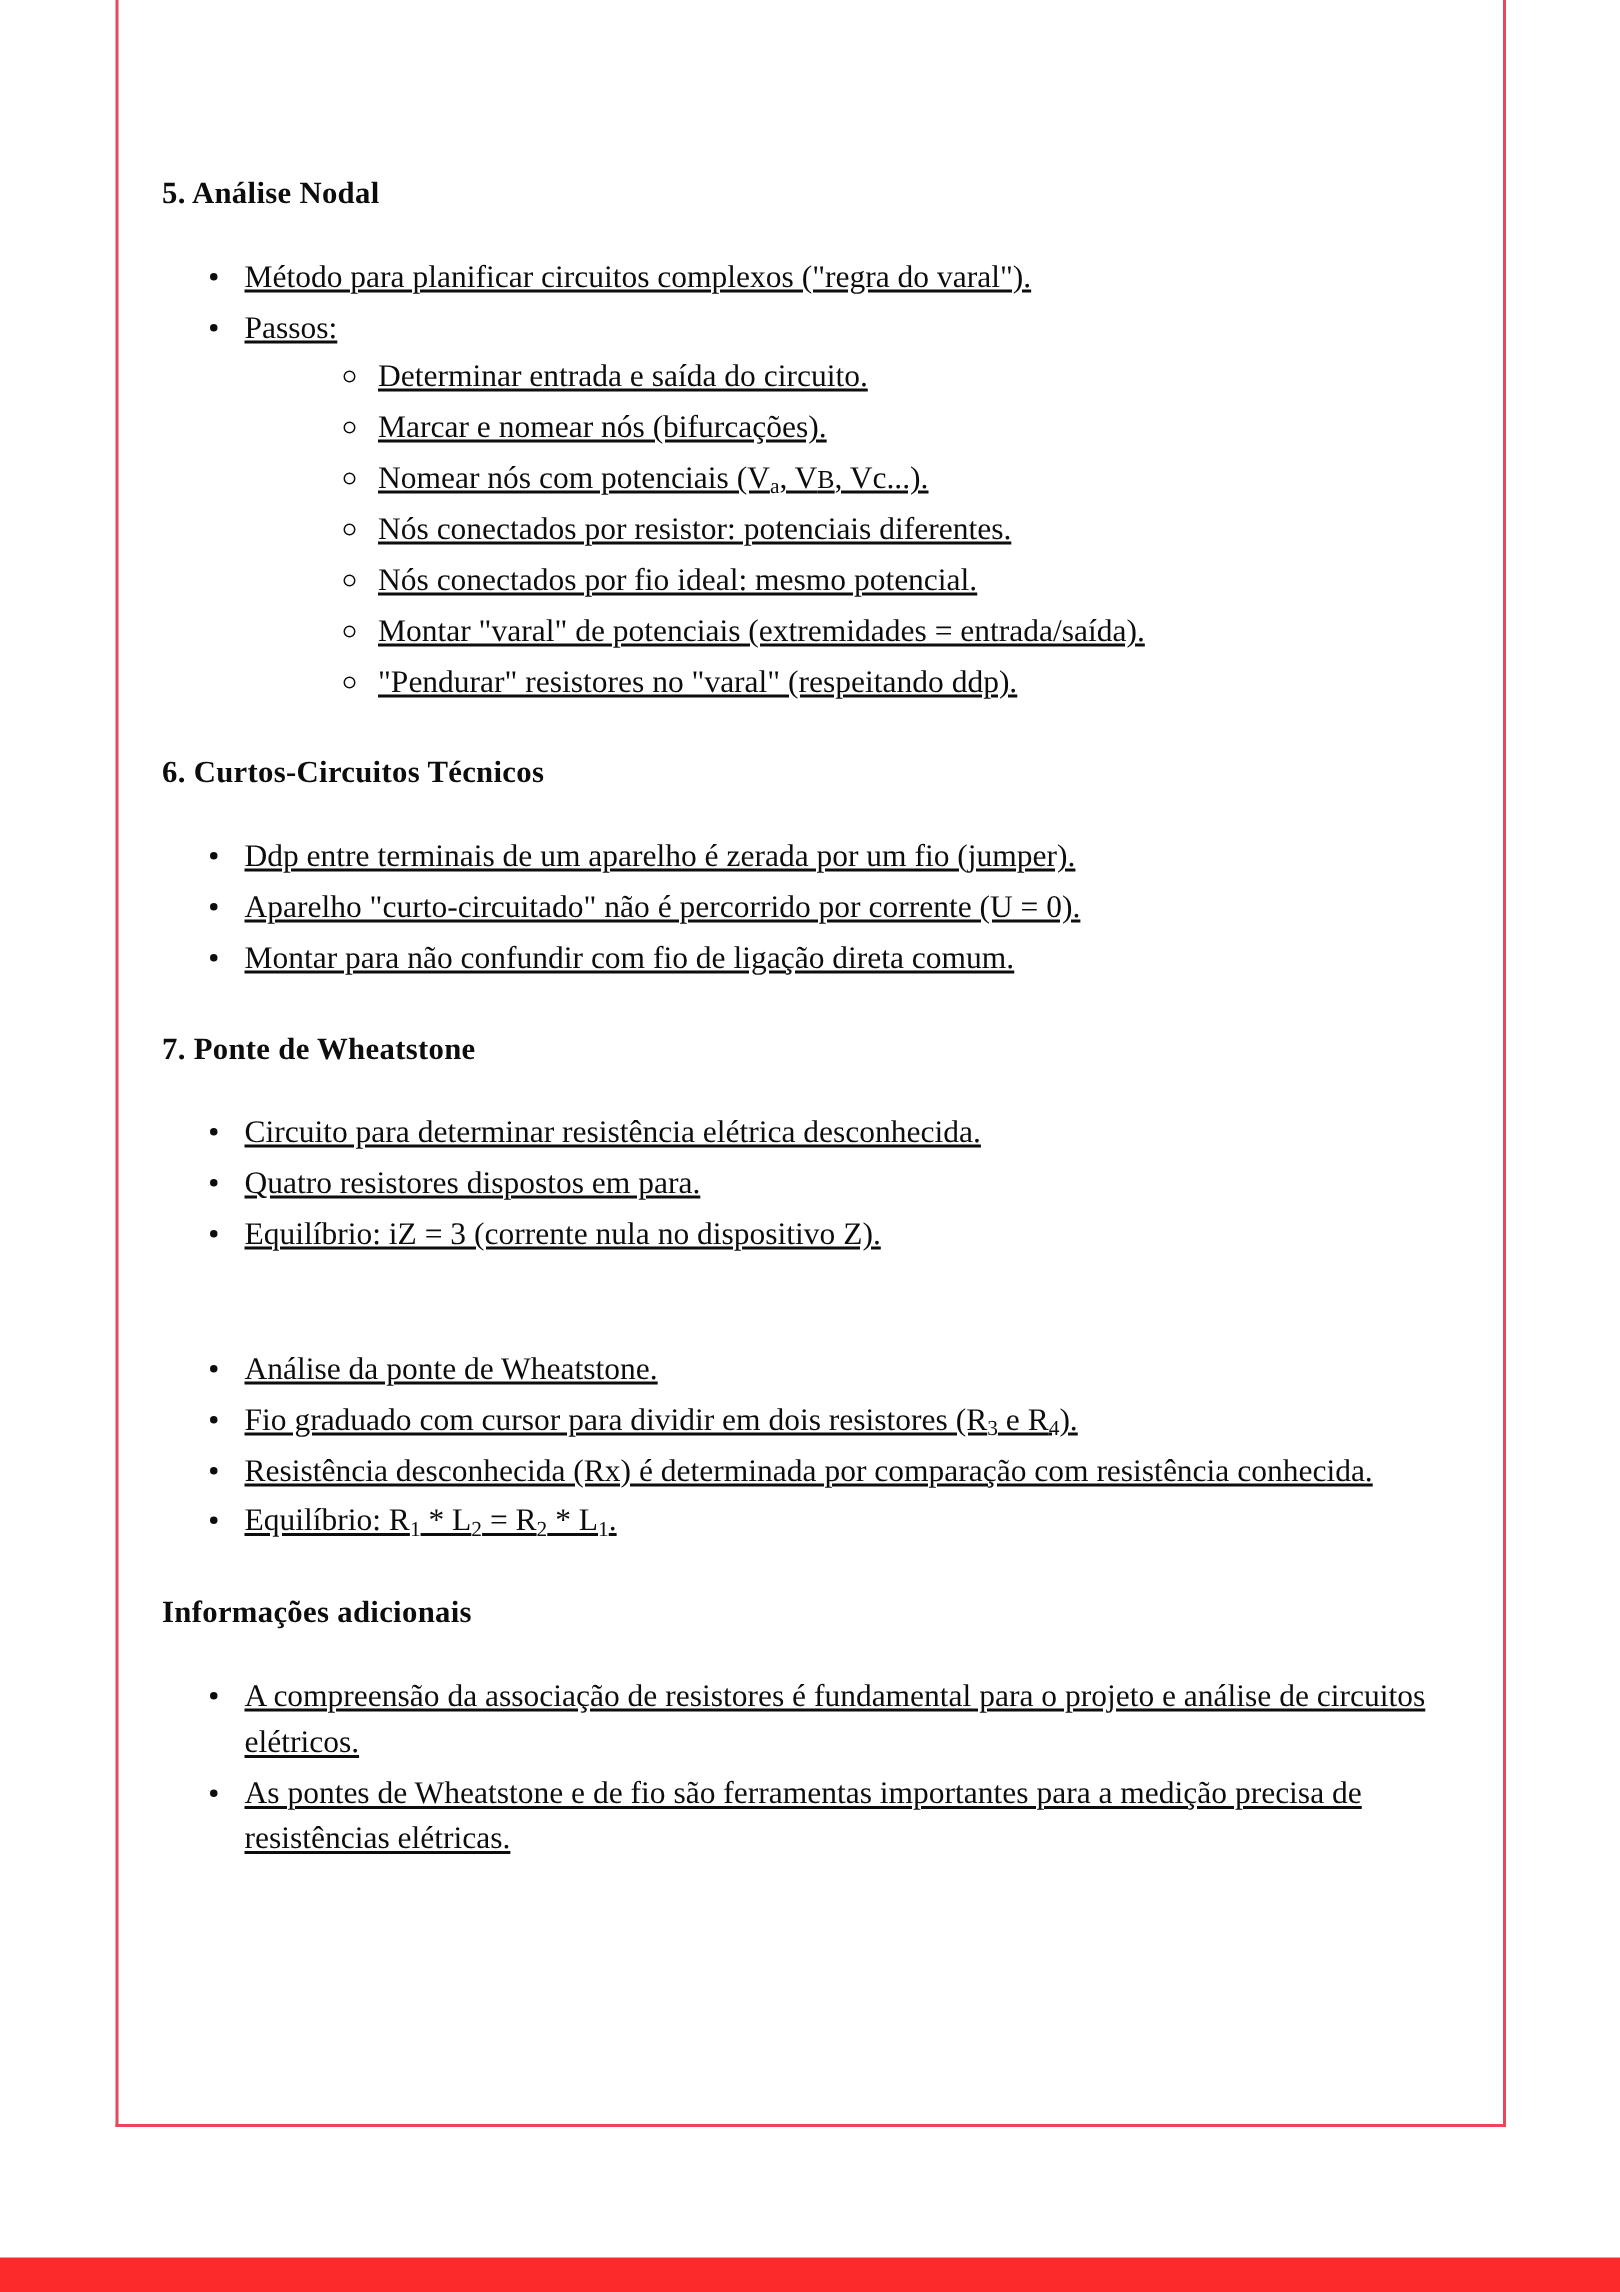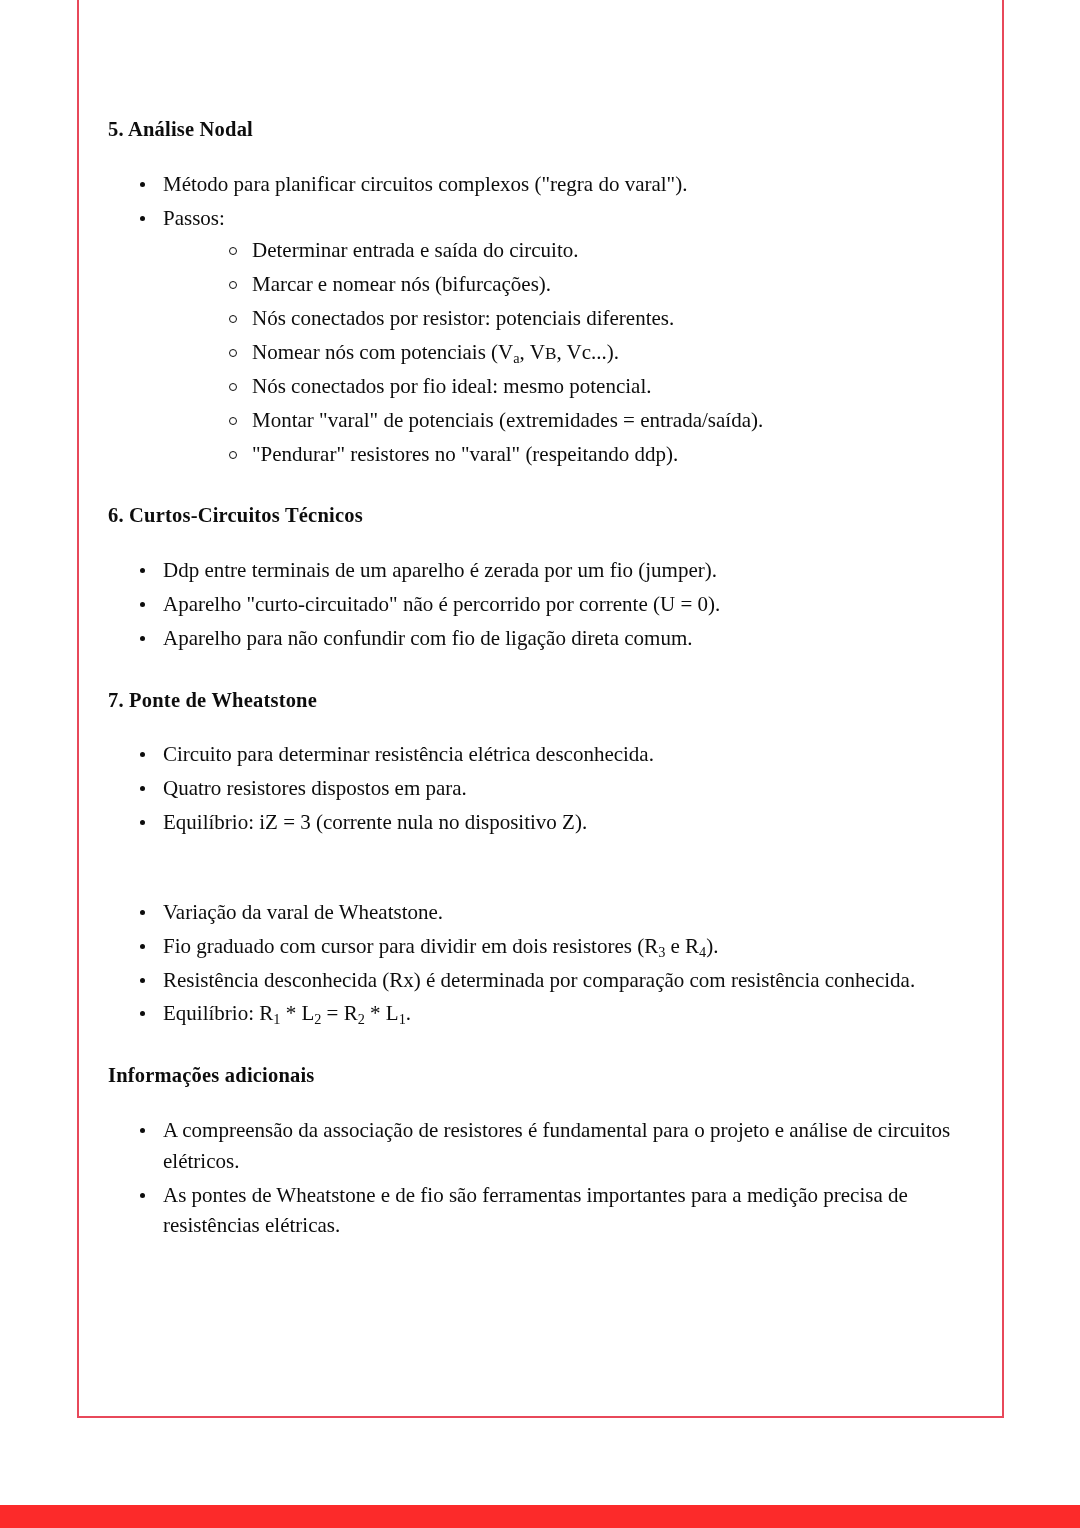--- a/index.html
+++ b/index.html
@@ -68,20 +68,21 @@
   ul.lvl1 > li, ul.lvl2 > li {
     position: relative;
     font-size: 21px;
     line-height: 1.47;
     margin: 0 0 3px 0;
   }
   
   ul.lvl1 > li {
     padding-left: 37px;
     margin-left: 18px;
+    text-decoration: underline;
   }
   ul.lvl1 > li::before {
     content: "";
     position: absolute;
     left: 14px;
     top: 13px;
     width: 5px;
     height: 5px;
     border-radius: 50%;
     background: #0d0d0d;
@@ -122,47 +123,47 @@
 <div id="page-frame" style="border-left-color: rgb(232, 72, 90); border-right-color: rgb(232, 72, 90); border-bottom-color: rgb(232, 72, 90);"></div>
 
 <div id="content">
     <h2 class="section-heading">5. Análise Nodal</h2>
     <div class="gap-after-heading"></div>
     <ul class="lvl1">
       <li><span>Método para planificar circuitos complexos ("regra do varal").</span></li>
       <li><span>Passos:</span><ul class="lvl2">
           <li><span>Determinar entrada e saída do circuito.</span></li>
           <li><span>Marcar e nomear nós (bifurcações).</span></li>
+          <li><span>Nomear nós com potenciais (V<sub>a</sub>, V<span class="smallcap-b">B</span>, Vc...).</span></li>
           <li><span>Nós conectados por resistor: potenciais diferentes.</span></li>
-          <li><span>Nomear nós com potenciais (V<sub>a</sub>, V<span class="smallcap-b">B</span>, Vc...).</span></li>
           <li><span>Nós conectados por fio ideal: mesmo potencial.</span></li>
           <li><span>Montar "varal" de potenciais (extremidades = entrada/saída).</span></li>
           <li><span>"Pendurar" resistores no "varal" (respeitando ddp).</span></li>
         </ul></li>
     </ul>
     <div class="gap-after-list"></div>
     <h2 class="section-heading">6. Curtos-Circuitos Técnicos</h2>
     <div class="gap-after-heading"></div>
     <ul class="lvl1">
       <li><span>Ddp entre terminais de um aparelho é zerada por um fio (jumper).</span></li>
       <li><span>Aparelho "curto-circuitado" não é percorrido por corrente (U = 0).</span></li>
-      <li><span>Aparelho para não confundir com fio de ligação direta comum.</span></li>
+      <li><span>Montar para não confundir com fio de ligação direta comum.</span></li>
     </ul>
     <div class="gap-after-list"></div>
     <h2 class="section-heading">7. Ponte de Wheatstone</h2>
     <div class="gap-after-heading"></div>
     <ul class="lvl1">
       <li><span>Circuito para determinar resistência elétrica desconhecida.</span></li>
       <li><span>Quatro resistores dispostos em para.</span></li>
       <li><span>Equilíbrio: iZ = 3 (corrente nula no dispositivo Z).</span></li>
     </ul>
     <div class="gap-after-list"></div>
     <div class="gap-after-heading"></div>
     <ul class="lvl1">
-      <li><span>Variação da varal de Wheatstone.</span></li>
+      <li><span>Análise da ponte de Wheatstone.</span></li>
       <li><span>Fio graduado com cursor para dividir em dois resistores (R<sub>3</sub> e R<sub>4</sub>).</span></li>
       <li><span>Resistência desconhecida (Rx) é determinada por comparação com resistência conhecida.</span></li>
       <li><span>Equilíbrio: R<sub>1</sub> * L<sub>2</sub> = R<sub>2</sub> * L<sub>1</sub>.</span></li>
     </ul>
     <div class="gap-after-list"></div>
     <h2 class="section-heading">Informações adicionais</h2>
     <div class="gap-after-heading"></div>
     <ul class="lvl1">
       <li><span>A compreensão da associação de resistores é fundamental para o projeto e análise de circuitos elétricos.</span></li>
       <li><span>As pontes de Wheatstone e de fio são ferramentas importantes para a medição precisa de resistências elétricas.</span></li>

